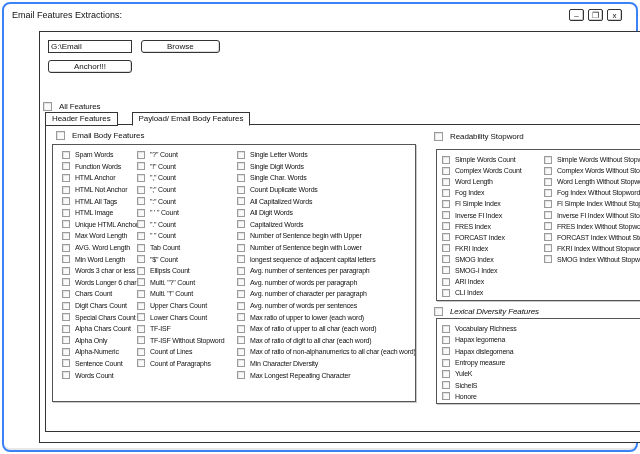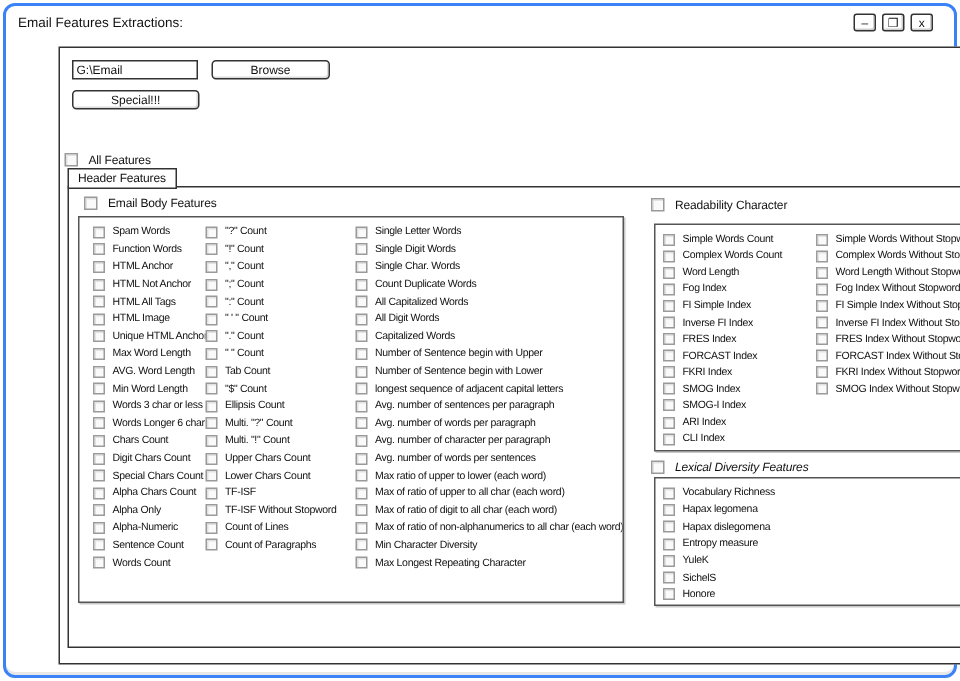--- a/index.html
+++ b/index.html
@@ -75,29 +75,30 @@
       <button class="winbtn"><span>x</span></button>
     </span>
   </div>
 
   <div class="mainpanel">
 
     <div class="pathrow">
       <input class="pathinput" value="G:\Email" style="">
       <button class="btn">Browse</button>
     </div>
-    <button class="btn extractbtn">Special!!!</button>
+    <button class="btn extractbtn">Anchor!!!</button>
 
     <label class="cbrow allfeatures">
       <span class="cb big"></span>
       <span class="grouplabel">All Features</span>
     </label>
 
     <div class="tabs">
       <div class="tab">Header Features</div>
+      <div class="tab active">Payload/ Email Body Features</div>
     </div>
 
     <div class="tabpage">
 
       <label class="cbrow ebgrouplabel">
         <span class="cb big"></span>
         <span class="grouplabel">Email Body Features</span>
       </label>
       <div class="groupbox ebbox">
         <div class="col ebcol1">
@@ -339,21 +340,21 @@
             </label>
             <label class="cbrow">
               <span class="cb"></span>
               <span class="cblabel">Max Longest Repeating Character</span>
             </label>
           </div>
       </div>
 
       <label class="cbrow rdgrouplabel">
         <span class="cb big"></span>
-        <span class="grouplabel">Readability Character</span>
+        <span class="grouplabel">Readability Stopword</span>
       </label>
       <div class="groupbox rdbox">
         <div class="col rcolA">
             <label class="cbrow">
               <span class="cb"></span>
               <span class="cblabel">Simple Words Count</span>
             </label>
             <label class="cbrow">
               <span class="cb"></span>
               <span class="cblabel">Complex Words Count</span>

